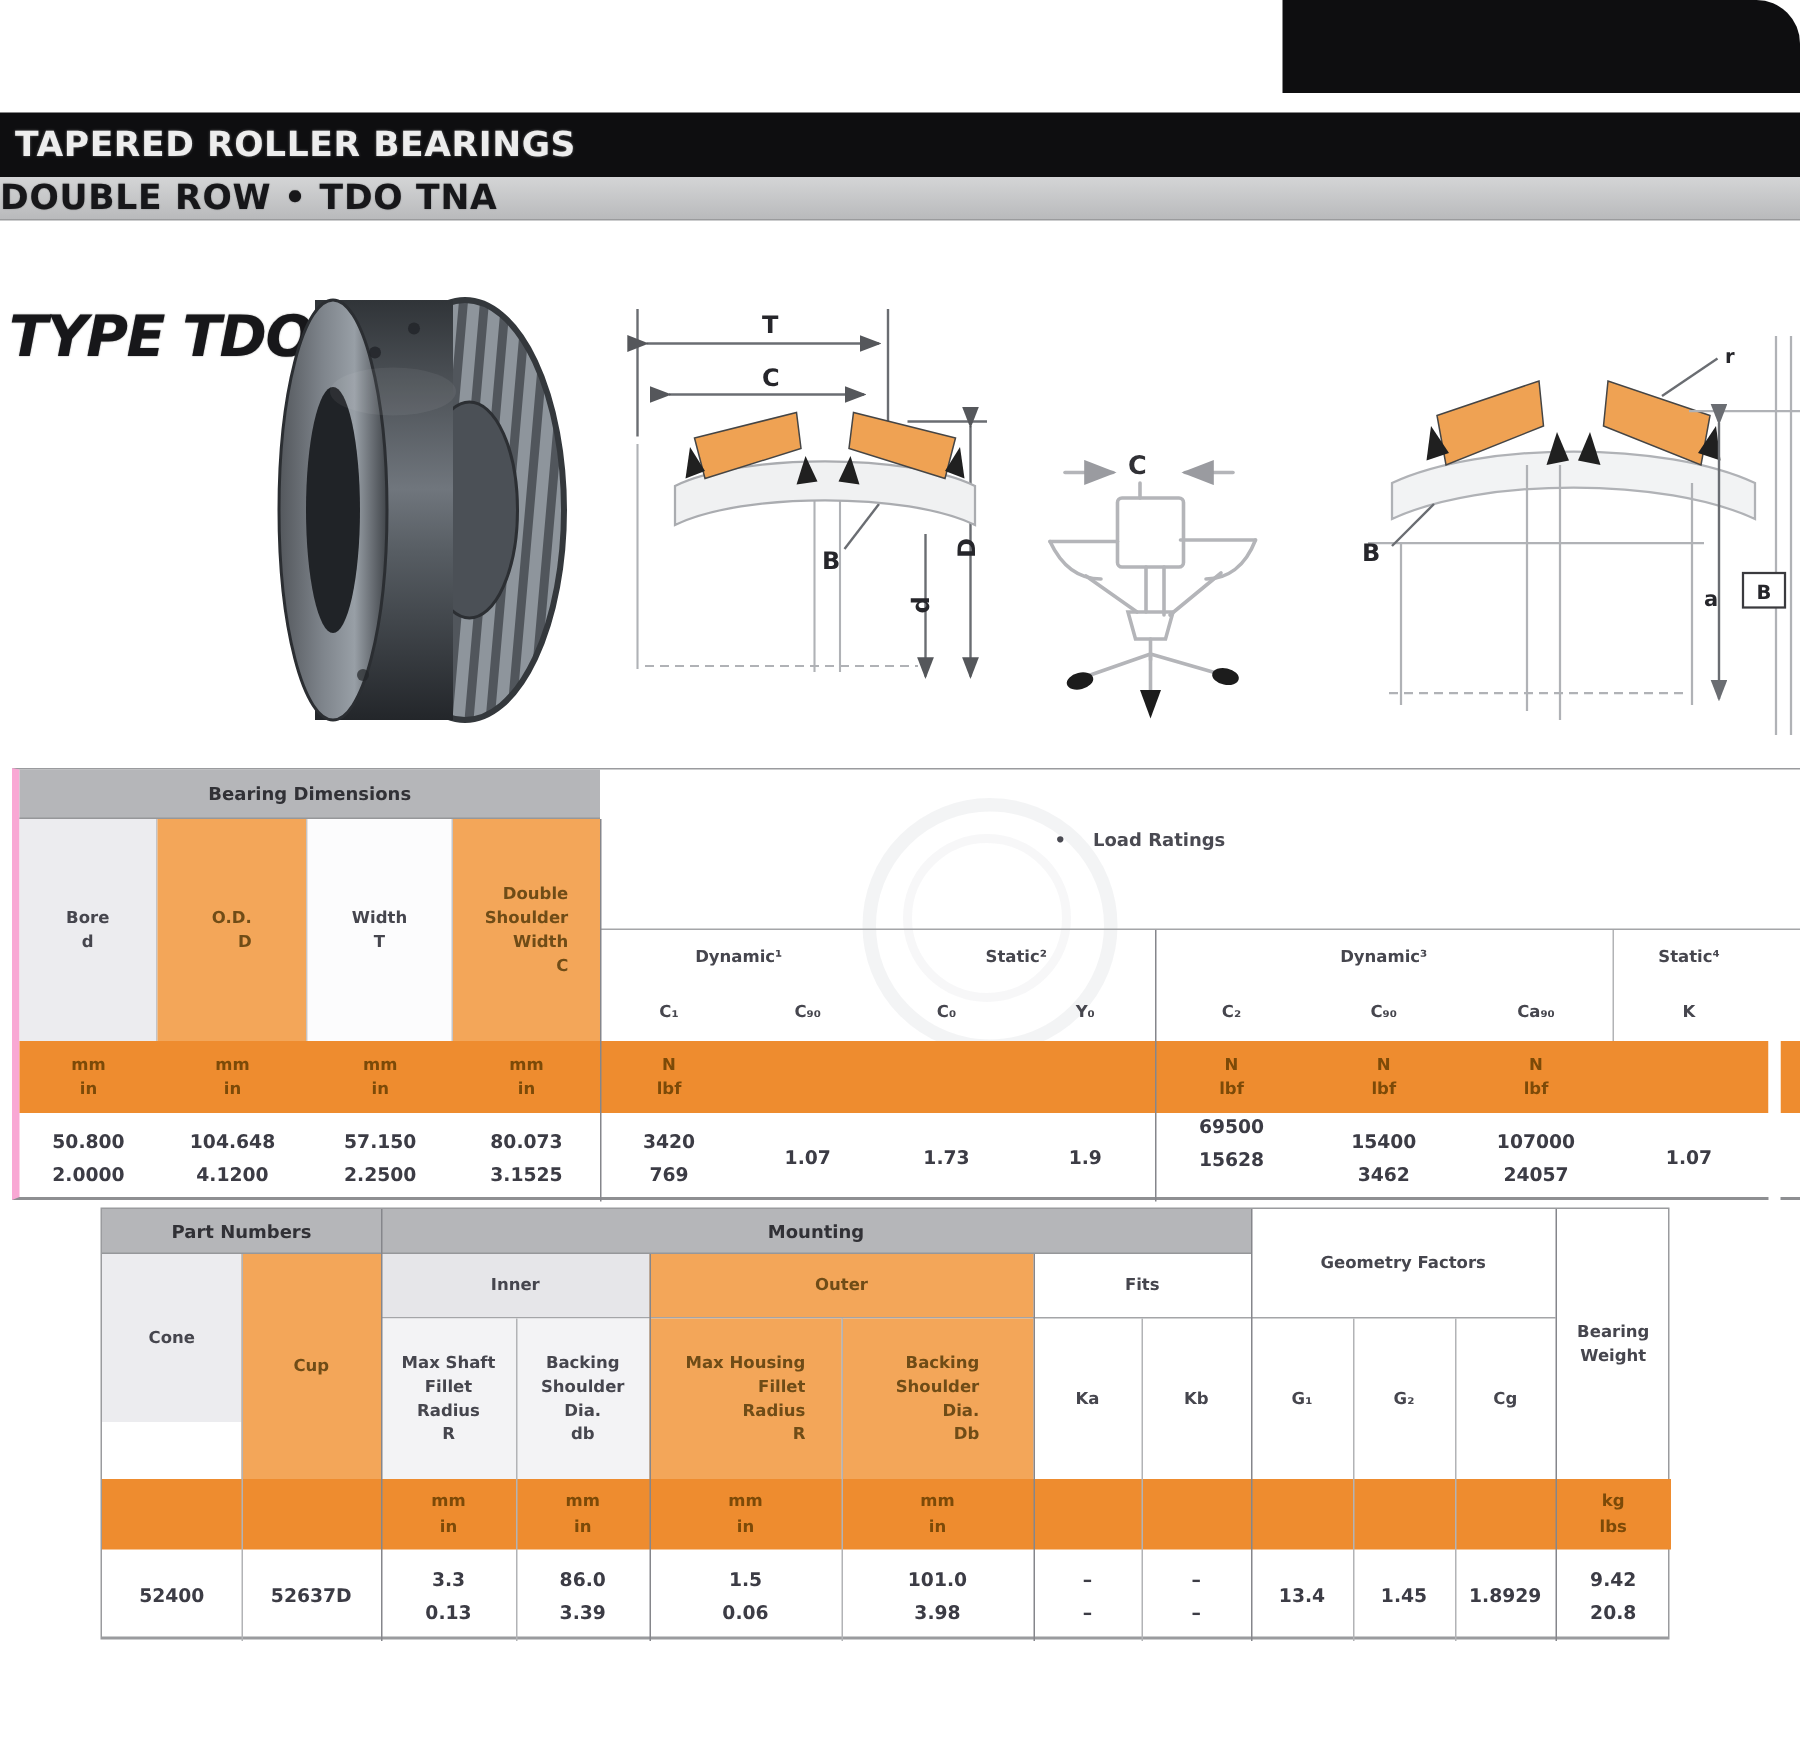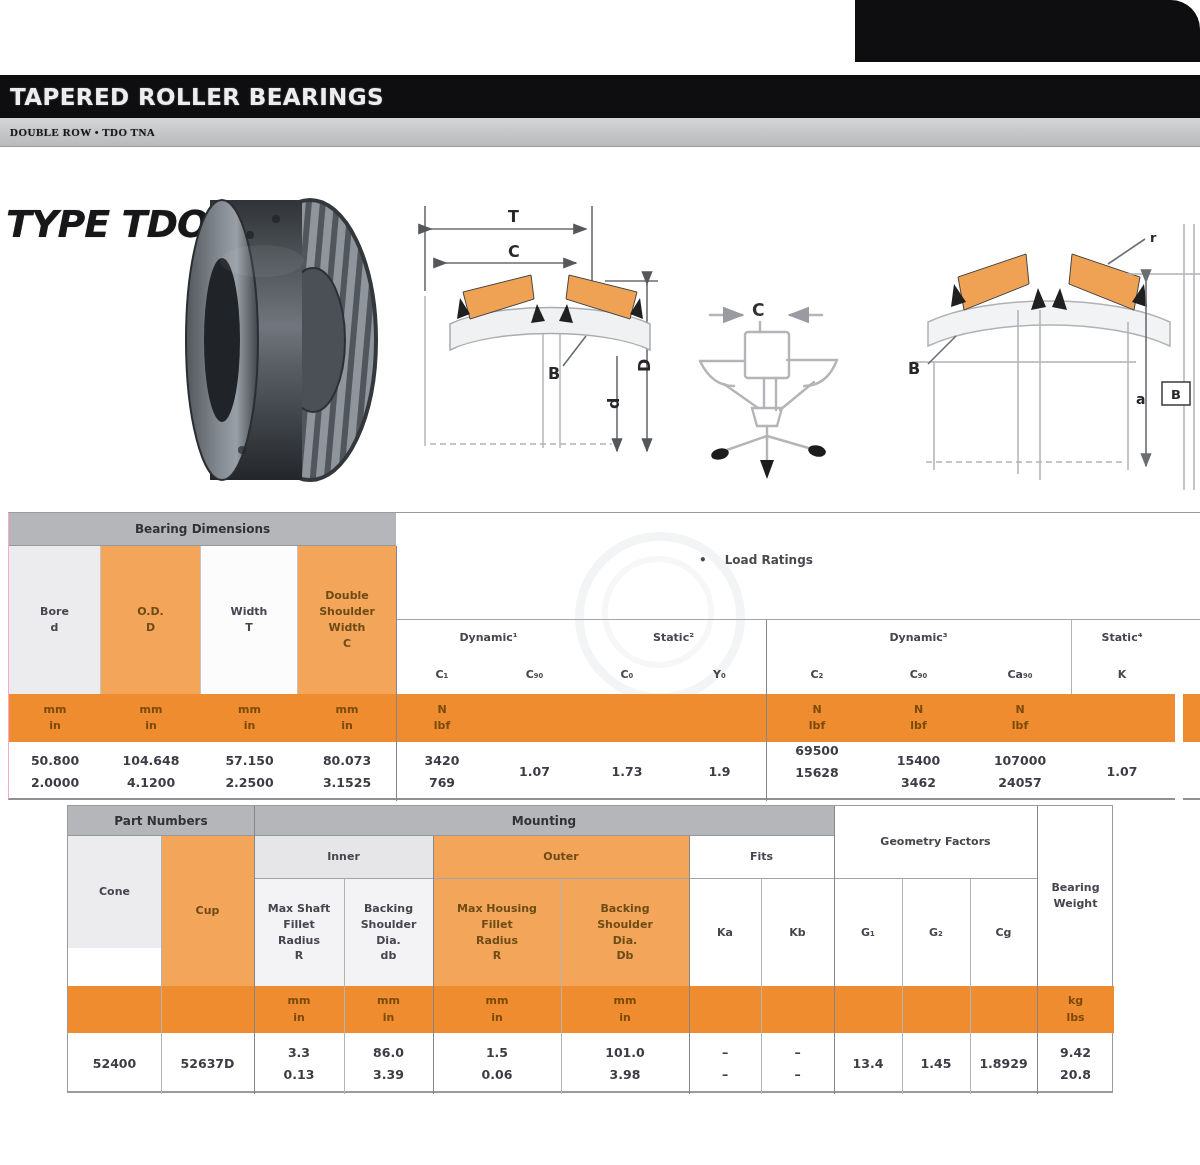--- a/index.html
+++ b/index.html
@@ -6,45 +6,45 @@
   .page{position:relative;width:1200px;height:1165px;background:#fff;overflow:hidden;
         font-family:"DejaVu Sans","Liberation Sans",sans-serif;border-radius:29px;}
   .abs{position:absolute;}
   .soft{filter:blur(0.45px);}
   .blk{background:#0e0e10;}
   .titlebar{left:0;top:75px;width:1200px;height:43px;display:flex;align-items:center;}
   .titlebar span{color:#ededed;font-size:23px;font-weight:800;letter-spacing:.4px;padding-left:10px;
                  text-shadow:0 0 2px rgba(255,255,255,.35);}
   .subbar{left:0;top:118px;width:1200px;height:28px;display:flex;align-items:center;
           background:linear-gradient(#d4d5d6,#b9babc);border-bottom:1px solid #9a9b9d;}
-  .subbar span{color:#17171a;font-size:11px;font-weight:800;padding-left:10px;letter-spacing:.5px;
-               text-shadow:0 0 1px rgba(0,0,0,.4);font-family:Liberation Serif, serif;}
+  .subbar span{color:#17171a;font-size:23px;font-weight:800;padding-left:0;letter-spacing:.5px;
+               text-shadow:0 0 1px rgba(0,0,0,.4);}
   .typelabel{left:6px;top:202px;font-size:38px;font-weight:900;font-style:italic;color:#17171a;
              letter-spacing:-1px;text-shadow:0 0 1px rgba(0,0,0,.5);}
   .wring{border-radius:50%;border:9px solid rgba(90,95,110,0.07);}
   .wring2{border-radius:50%;border:6px solid rgba(90,95,110,0.05);}
   .tbl{position:absolute;box-sizing:border-box;}
   .cl{position:absolute;display:flex;align-items:center;justify-content:center;text-align:center;
       box-sizing:border-box;}
   .gh{background:#b5b6b9;font-size:12px;font-weight:700;color:#313136;border-bottom:1px solid #96979a;}
   .hc{font-size:11px;font-weight:700;color:#46464e;line-height:1.45;white-space:pre-line;}
   .or{background:#f3a659;}
-  .orx{color:#6f4c17;}
+  .orx{color:#6f4c17;text-align:right;}
   .lg{background:#ececef;}
   .wt{background:#fcfcfd;}
   .lgt{background:#f3f3f5;}
   .sg{background:#e6e6e9;}
   .uc{font-size:11px;font-weight:700;color:#7c4a08;line-height:1.5;white-space:pre-line;}
   .dc{font-size:12.5px;font-weight:700;color:#3c3c45;line-height:1.7;white-space:pre-line;}
   .ub{background:#ee8c2f;}
   .vl{position:absolute;width:1px;background:#b2b3b6;}
   .vld{position:absolute;width:1px;background:#85868b;}
   .hl{position:absolute;height:1px;background:#a4a5a8;}
   .note{font-size:12px;font-weight:700;color:#4a4a52;display:flex;align-items:center;gap:18px;}
-  .t1{border-top:1px solid #9a9b9e;border-bottom:2px solid #8e8f92;border-left:1px solid #f9a8d4;}
+  .t1{border-top:1px solid #9a9b9e;border-bottom:2px solid #8e8f92;border-left:5px solid #f9a8d4;}
   .t2{border:1px solid #9a9b9e;border-bottom-width:2px;}
 </style>
 </head>
 <body>
 
 <div class="page">
 
   <div class="abs blk" style="left:855px;top:0;width:345px;height:62px"></div>
   <div class="abs blk titlebar soft">
     <span>TAPERED ROLLER BEARINGS</span>

